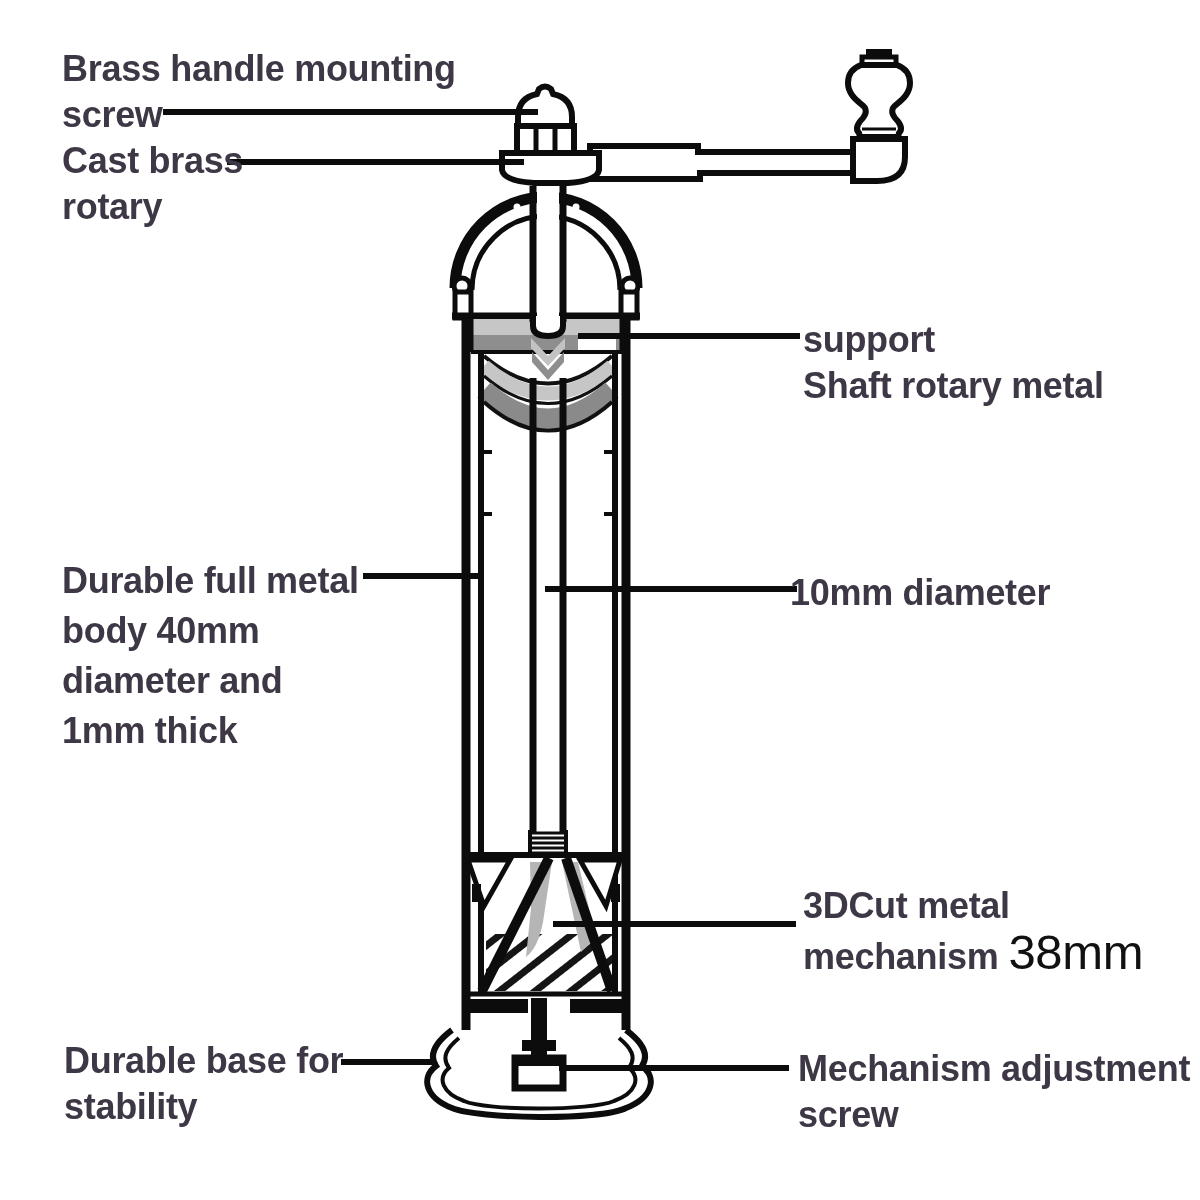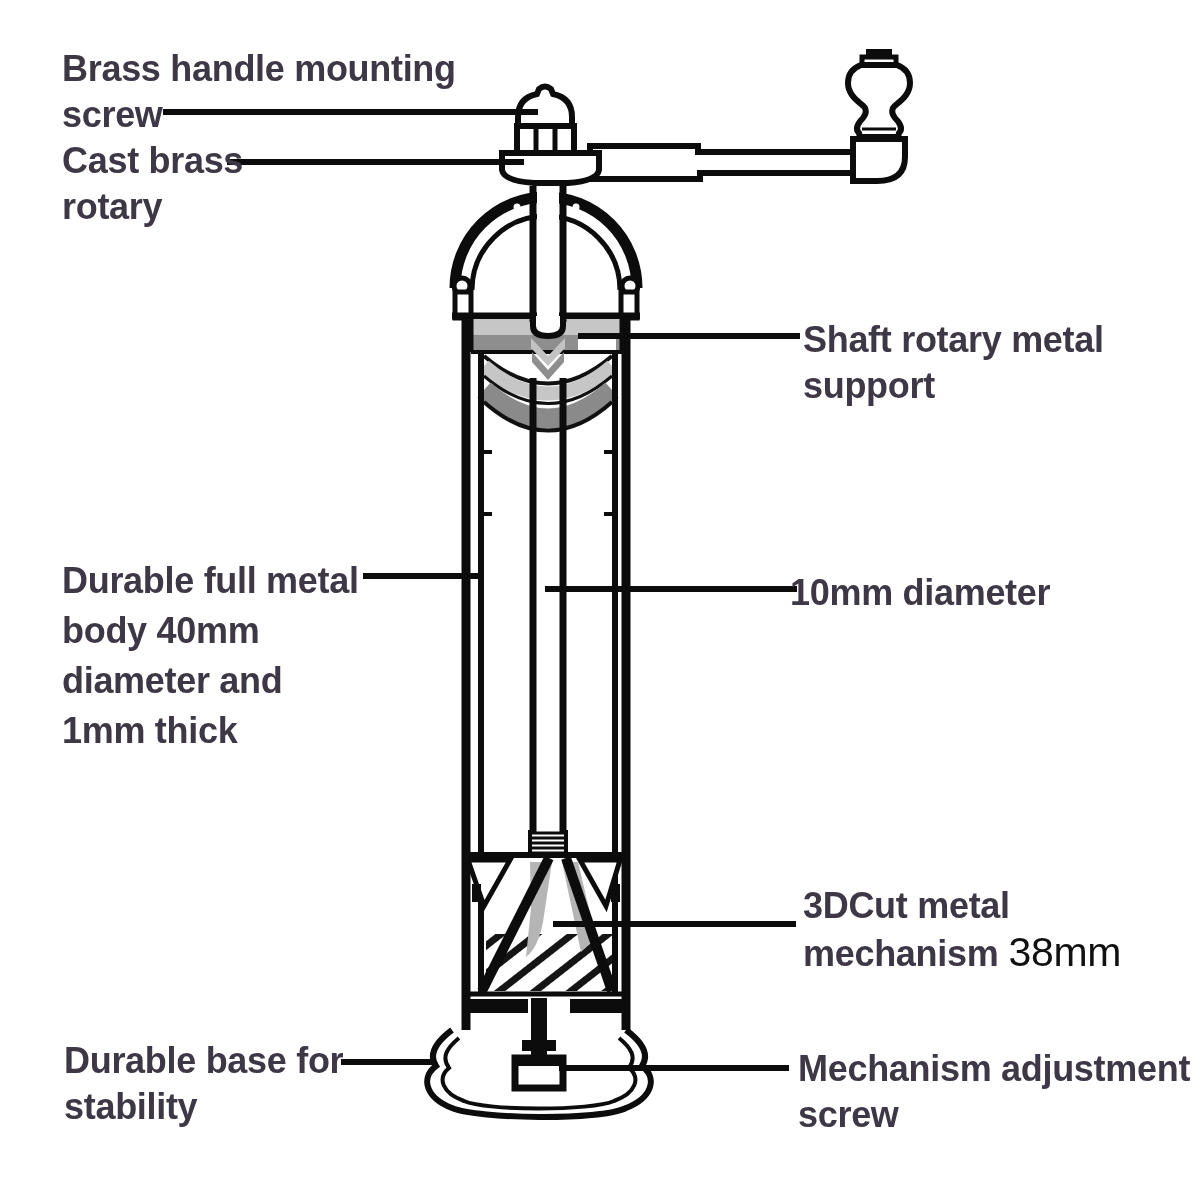--- a/index.html
+++ b/index.html
@@ -5,21 +5,21 @@
   html,body{margin:0;padding:0;background:#ffffff;}
   #stage{position:relative;width:1200px;height:1200px;background:#ffffff;overflow:hidden;
          font-family:"Liberation Sans",sans-serif;}
   #mill-svg{position:absolute;left:0;top:0;}
   .label{position:absolute;font-weight:600;font-size:36px;line-height:46px;
          color:#3e3745;letter-spacing:-0.3px;}
   .label span{display:block;white-space:nowrap;}
   .label .inline-row{display:block;white-space:nowrap;}
   .label .inline-row > span{display:inline;margin-top:34px;}
   .label--tall{line-height:50px;}
-  .size-note{font-size:41px;font-weight:400;color:#111111;margin-left:10px;}
+  .size-note{font-size:49px;font-weight:400;color:#111111;margin-left:10px;}
 </style>
 </head>
 <body>
 
 <div id="stage">
 
   <svg id="mill-svg" width="1200" height="1200" viewBox="0 0 1200 1200">
     <defs>
       <pattern id="hatch" width="22" height="22" patternUnits="userSpaceOnUse" patternTransform="rotate(-38)">
         <rect width="22" height="22" fill="#ffffff"></rect>
@@ -162,22 +162,22 @@
     <span>Brass handle mounting</span>
     <span>screw</span>
   </div>
 
   <div class="label" style="left:62px;top:138px">
     <span>Cast brass</span>
     <span>rotary</span>
   </div>
 
   <div class="label" style="left:803px;top:317px">
+    <span>support</span>
     <span>Shaft rotary metal</span>
-    <span>support</span>
   </div>
 
   <div class="label label--tall" style="left:62px;top:556px">
     <span>Durable full metal</span>
     <span>body 40mm</span>
     <span>diameter and</span>
     <span>1mm thick</span>
   </div>
 
   <div class="label" style="left:790px;top:570px">

